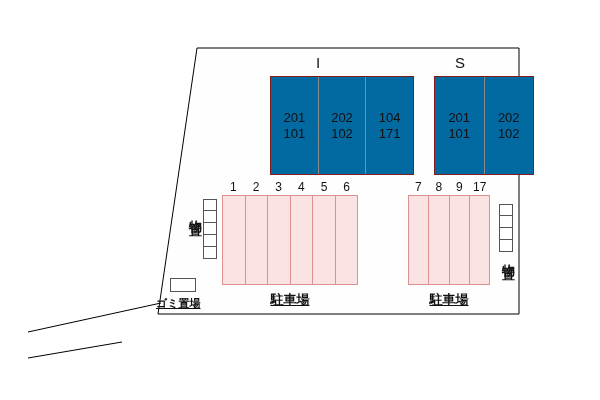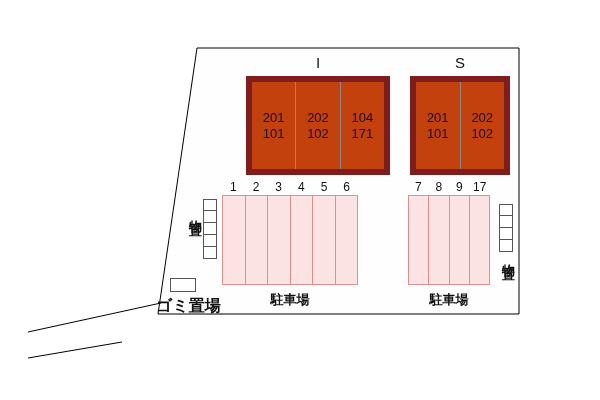--- a/index.html
+++ b/index.html
@@ -1,44 +1,44 @@
 <!DOCTYPE html>
 <html><head>
 <meta charset="utf-8">
 <style>
   * { margin:0; padding:0; box-sizing:border-box; }
   html,body { width:600px; height:400px; background:#ffffff; font-family:"Liberation Sans", sans-serif; }
   .stage { position:relative; width:600px; height:400px; background:#ffffff; overflow:hidden; }
   .stage > svg { position:absolute; left:0; top:0; }
   .abs { position:absolute; }
 
-  .building { background:#c2410c; border:6px solid #7f1d1d; display:flex; }
+  .building { background:#0369a1; border:1px solid #7f1d1d; display:flex;margin-left:24px; }
   .unit { flex:1; border-left:1px solid #8a8a8a; display:flex; flex-direction:column;
           align-items:center; justify-content:center; font-size:13px; line-height:16px; color:#111; }
   .unit:first-child { border-left:none; }
   .bname { font-size:15px; color:#111; text-align:center; }
 
   .parking { background:#fbe3e3; border:1px solid #e08f8f; display:flex; }
   .stall { flex:1; border-left:1px solid #e08f8f; }
   .stall:first-child { border-left:none; }
 
   .numrow { display:flex; font-size:12px; color:#111; }
   .numrow span { flex:1; text-align:center; }
 
-  .plabel { font-weight:bold; font-size:13px; color:#111; text-align:center; }
+  .plabel { font-weight:bold; font-size:13px; color:#111; text-align:center;text-decoration:underline; }
 
   .vtext { writing-mode:vertical-rl; text-orientation:upright; font-size:13px;
            font-weight:bold; color:#111; letter-spacing:3px; }
 
   .boxcol { display:flex; flex-direction:column; }
   .boxcol .box { width:14px; height:12px; background:#ffffff; border:1px solid #555555; border-top:none; }
   .boxcol .box:first-child { border-top:1px solid #555555; }
 
   .trash { border:1px solid #555555; background:#ffffff; }
-  .glabel { font-weight:bold; font-size:16px; color:#111; white-space:nowrap; }
+  .glabel { font-weight:bold; font-size:11px; color:#111; white-space:nowrap;text-decoration:underline; }
 </style>
 </head>
 <body>
 
 <div class="stage">
 
   <svg width="600" height="400" viewBox="0 0 600 400">
     <polygon points="197,48 519,48 519,314 158,314" fill="#fefefe" stroke="#000000" stroke-width="1"></polygon>
     <line x1="28" y1="332" x2="161" y2="303" stroke="#000000" stroke-width="1"></line>
     <line x1="28" y1="358" x2="122" y2="342" stroke="#000000" stroke-width="1"></line>

